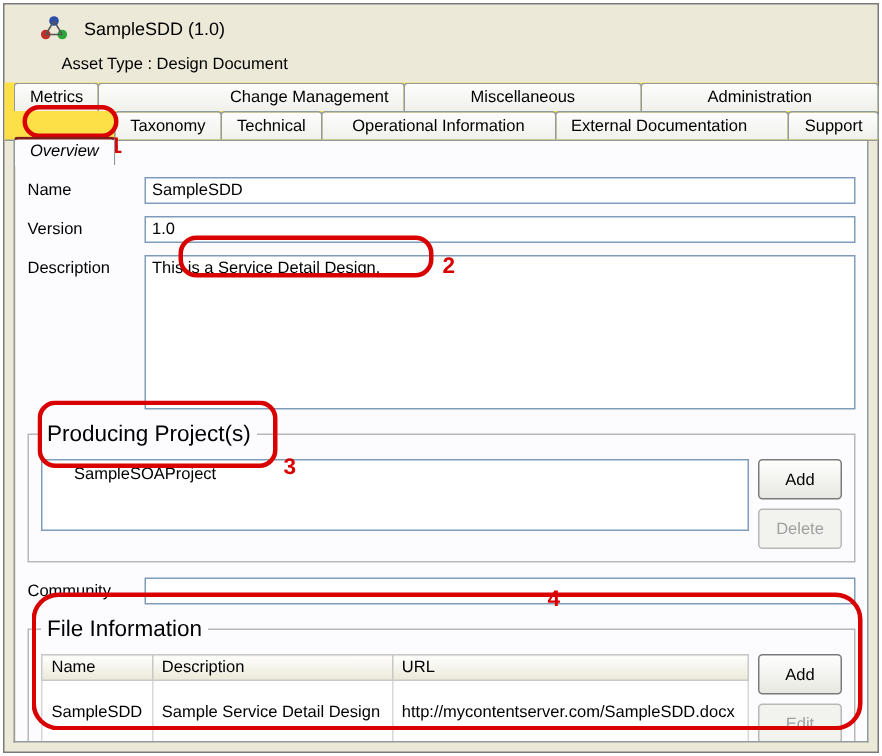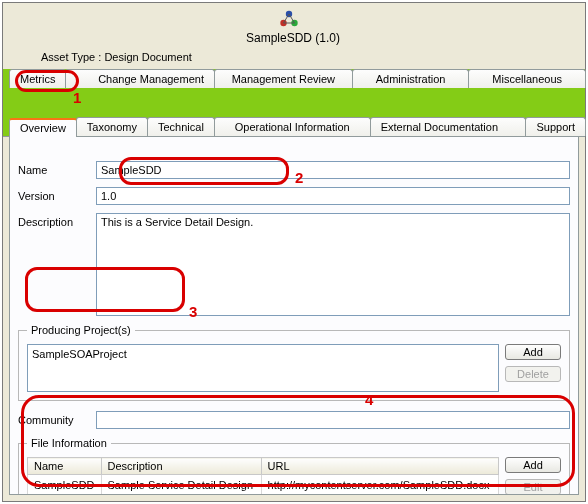--- a/index.html
+++ b/index.html
@@ -19,60 +19,59 @@
     height: 500px;
     margin: 2px;
     background: #ece9d8;
     display: flex;
     flex-direction: column;
     position: relative;
   }
   .header {
     display: flex;
     align-items: center;
-    padding: 4px 6px 2px 4px;
-    flex-direction: column;
+    padding: 4px 6px 2px 21px;
   }
   .header-icon {
     width: 24px; height: 24px;
     margin-right: 8px;
     display: flex; align-items: center; justify-content: center;
   }
   .header-title { font-size: 12px; }
   .asset-type {
     padding: 4px 6px 6px 38px;
     font-size: 11px;
   }
   .tabs {
     display: flex;
     flex-wrap: wrap;
     border-bottom: 1px solid #919b9c;
     padding-left: 6px;
-    background: #84cc16;
-    gap: 29px;
+    background: #fde047;
   }
   .tab-row { display: flex; width: 100%; }
   .tab {
     border: 1px solid #919b9c;
     border-bottom: none;
     background: linear-gradient(#fdfdfd,#f0f0eb);
     padding: 3px 10px;
     margin-right: -1px;
     border-radius: 3px 3px 0 0;
     cursor: pointer;
     white-space: nowrap;
     font-size: 11px;
     position: relative;
   }
   .tab.active {
     background: #fcfcfe;
-    border-top: 2px solid #f97316;
+    border-top: 2px solid #7f1d1d;
     z-index: 2;
     padding-top: 2px;
-    top: 1px;
+    top: 17px;
+    font-style: italic;
   }
   .tab.active::after {
     content:"";
     position:absolute;
     left:0; right:0; bottom:-1px;
     height:1px; background:#fcfcfe;
   }
   .tab-row.upper .tab { font-size: 11px; }
   .content {
     flex: 1;
@@ -107,48 +106,48 @@
     overflow: auto;
   }
 
   fieldset.group {
     border: 1px solid #b8b8b8;
     margin: 6px 0 10px 0;
     padding: 8px 8px 8px 8px;
     position: relative;
   }
   fieldset.group legend {
-    font-size: 11px;
+    font-size: 15px;
     padding: 0 4px;
   }
   .group-body {
     display: flex;
     align-items: stretch;
     gap: 6px;
   }
   .list-box {
     flex: 1;
     border: 1px solid #7f9db9;
     background: #fff;
     height: 48px;
     overflow: auto;
     padding: 2px 4px;
   }
-  .list-item { padding: 1px 0; }
+  .list-item { padding: 1px 0; margin-left: 17px; }
   .btn-col {
     display: flex;
     flex-direction: column;
     gap: 6px;
     width: 56px;
   }
   .btn {
     border: 1px solid #7a7a7a;
     background: linear-gradient(#fefefe,#e8e8e2);
     border-radius: 3px;
-    height: 16px;
+    height: 27px;
     font: inherit;
     cursor: pointer;
   }
   .btn:disabled {
     color: #a0a0a0;
     cursor: default;
     background: #f2f2ee;
     border-color: #b8b8b8;
   }
 
@@ -211,23 +210,22 @@
       </svg>
     </div>
     <div class="header-title">SampleSDD (1.0)</div>
   </div>
   <div class="asset-type">Asset Type : Design Document</div>
 
   <div class="tabs">
     <div class="tab-row upper">
       <div class="tab">Metrics</div>
       <div class="tab" style="flex:1.2;text-align:right">Change Management</div>
-      <div class="tab" style="flex:1.1;text-align:center">Management Review</div>
+      <div class="tab" style="flex:0.9;text-align:center">Miscellaneous</div>
       <div class="tab" style="flex:0.9;text-align:center">Administration</div>
-      <div class="tab" style="flex:0.9;text-align:center">Miscellaneous</div>
     </div>
     <div class="tab-row lower">
       <div class="tab active">Overview</div>
       <div class="tab">Taxonomy</div>
       <div class="tab">Technical</div>
       <div class="tab" style="flex:1;text-align:center">Operational Information</div>
       <div class="tab" style="flex:1;text-align:left">External Documentation</div>
       <div class="tab">Support</div>
     </div>
   </div>

